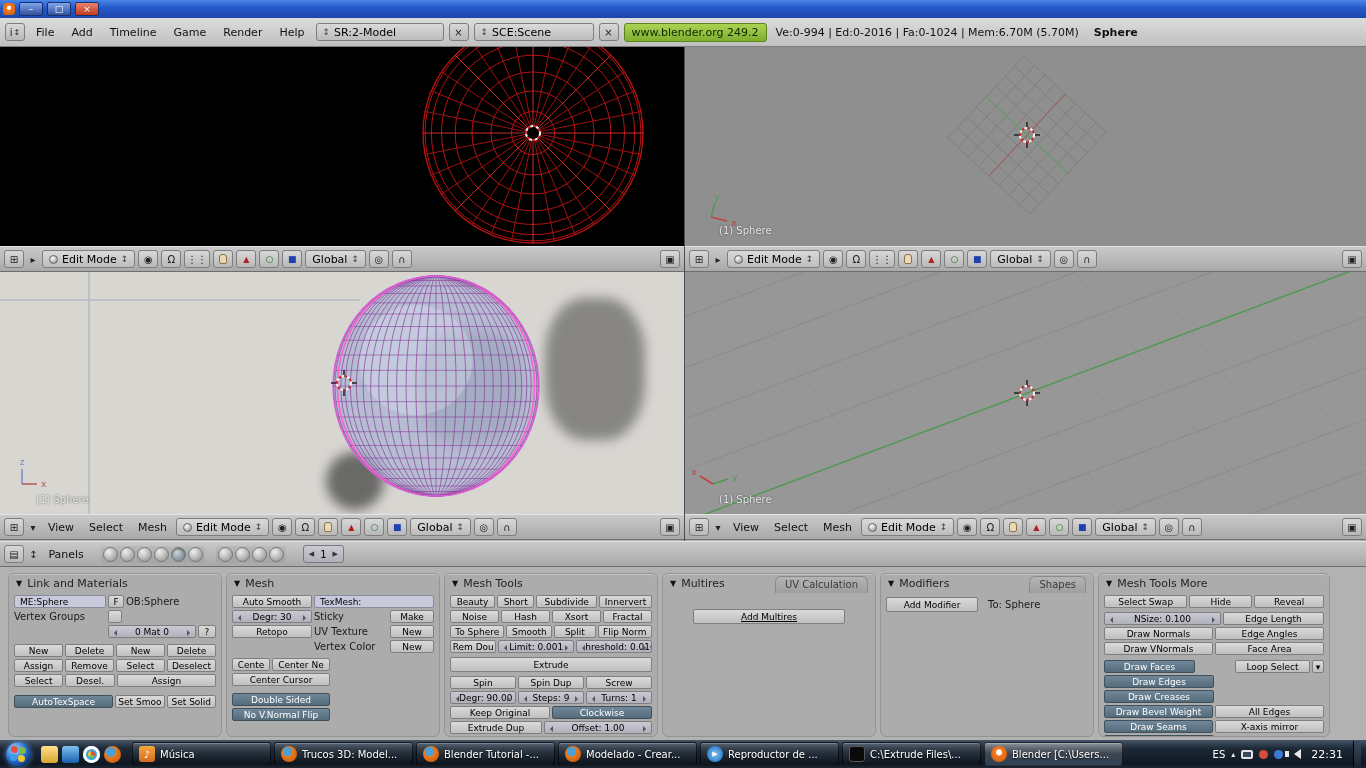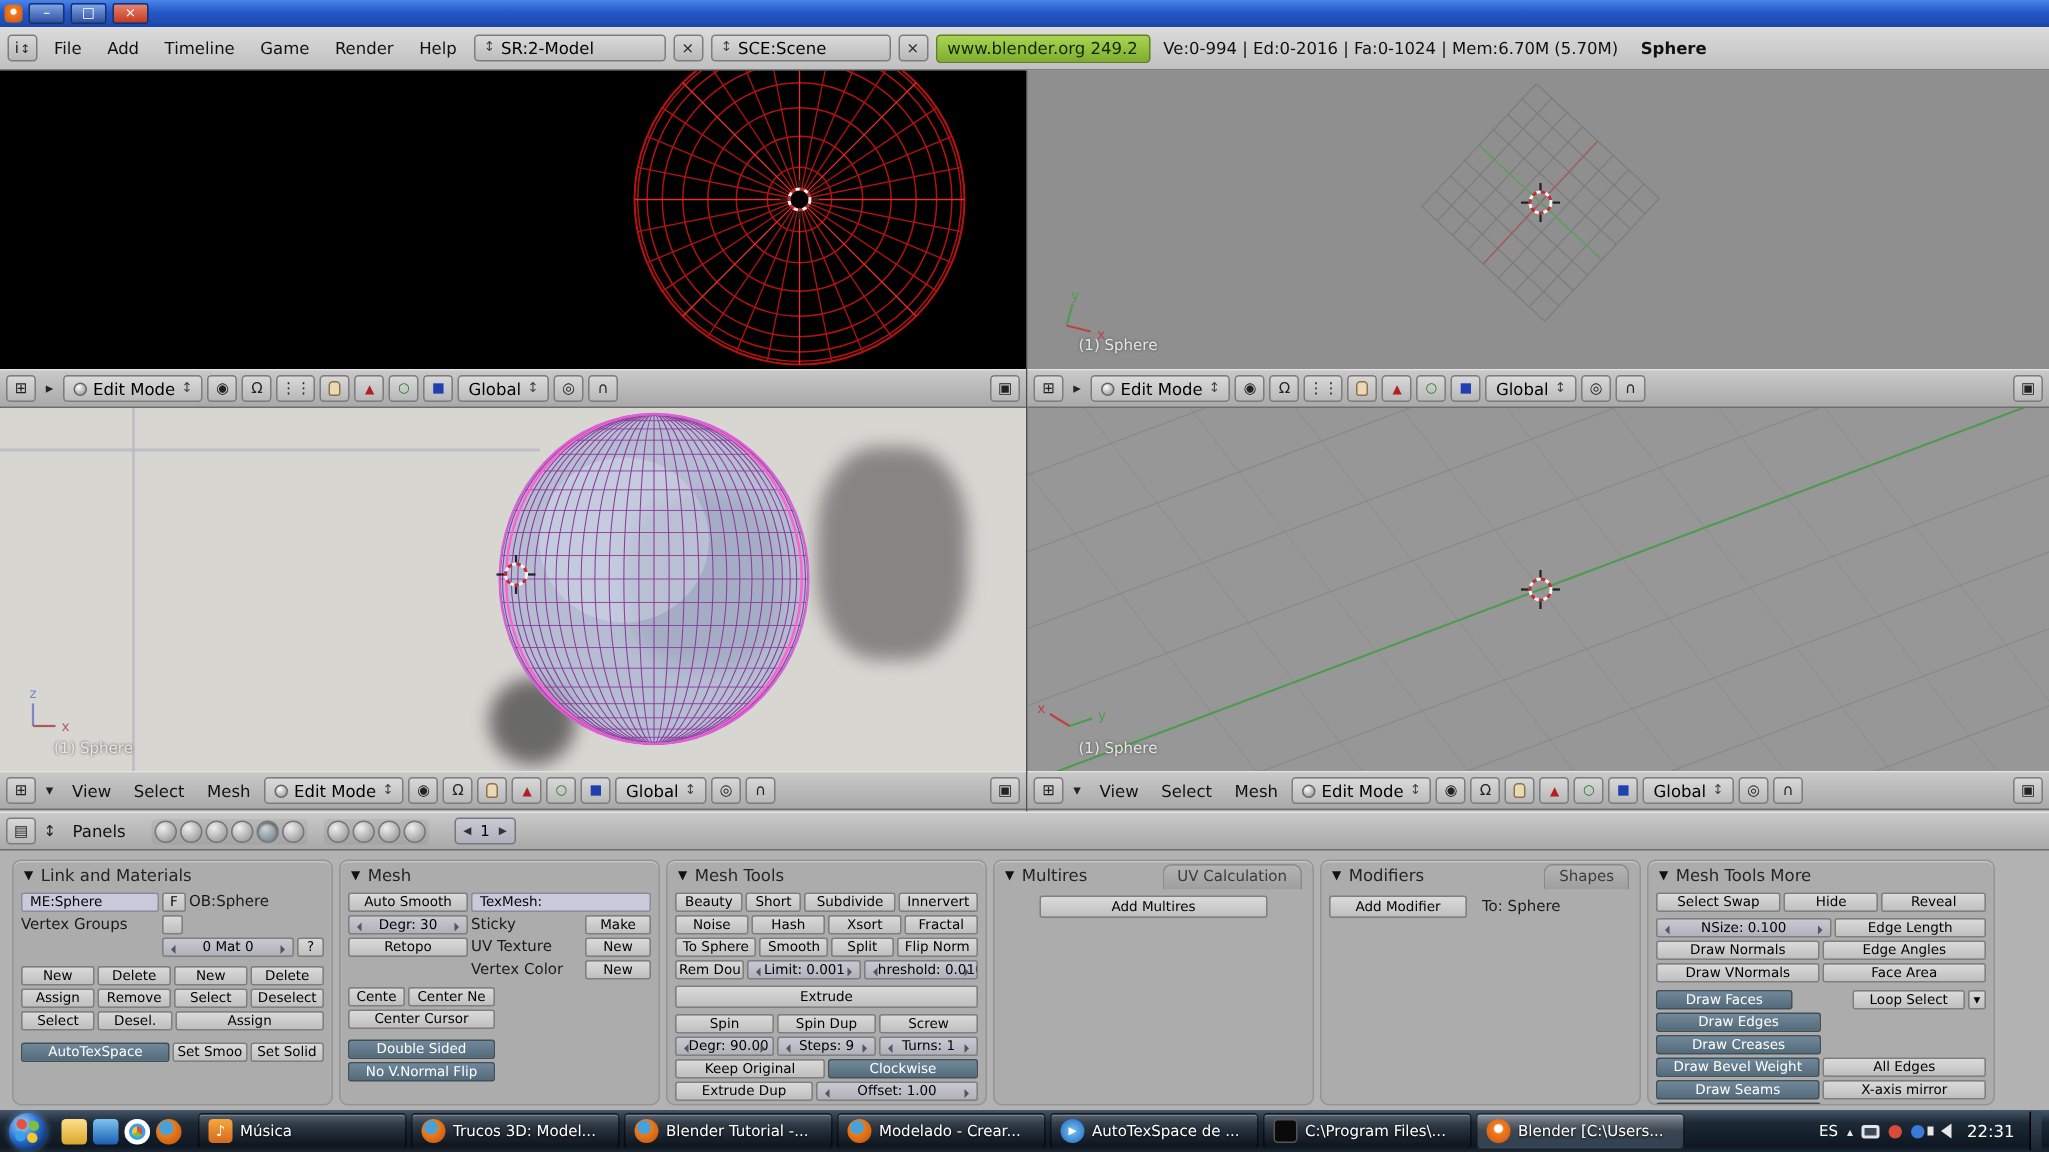--- a/index.html
+++ b/index.html
@@ -653,21 +653,21 @@
 
     </div>
 
     <div class="panel" id="panel-multires">
       <div class="panel-title">
         <span class="tri">▼</span>
         <span>Multires</span>
       </div>
       <span class="ptab">UV Calculation</span>
       <div class="prow" style="margin-top:4px;">
-        <span class="btn tall" style="flex:0 0 152px;margin:0 auto;">Add Multires</span>
+        <span class="btn tall" style="flex:0 0 152px;margin:12px auto;text-decoration:underline;">Add Multires</span>
       </div>
     </div>
 
     <div class="panel" id="panel-modifiers">
       <div class="panel-title">
         <span class="tri">▼</span>
         <span>Modifiers</span>
       </div>
       <span class="ptab">Shapes</span>
       <div class="prow" style="margin-top:4px;">
@@ -753,25 +753,25 @@
       <div class="task">
         <span class="ticon ff"></span>
         <span class="tlabel">Blender Tutorial -...</span>
       </div>
       <div class="task">
         <span class="ticon ff"></span>
         <span class="tlabel">Modelado - Crear...</span>
       </div>
       <div class="task">
         <span class="ticon media">▶</span>
-        <span class="tlabel">AutoTexSpace de ...</span>
+        <span class="tlabel">Reproductor de ...</span>
       </div>
       <div class="task">
         <span class="ticon cmd"></span>
-        <span class="tlabel">C:\Program Files\...</span>
+        <span class="tlabel">C:\Extrude Files\...</span>
       </div>
       <div class="task active">
         <span class="ticon blender"></span>
         <span class="tlabel">Blender [C:\Users...</span>
       </div>
     </div>
     <div class="tray">
       <span class="tray-text">ES</span>
       <span class="tray-ic up">▴</span>
       <span class="tray-ic mon"></span>

